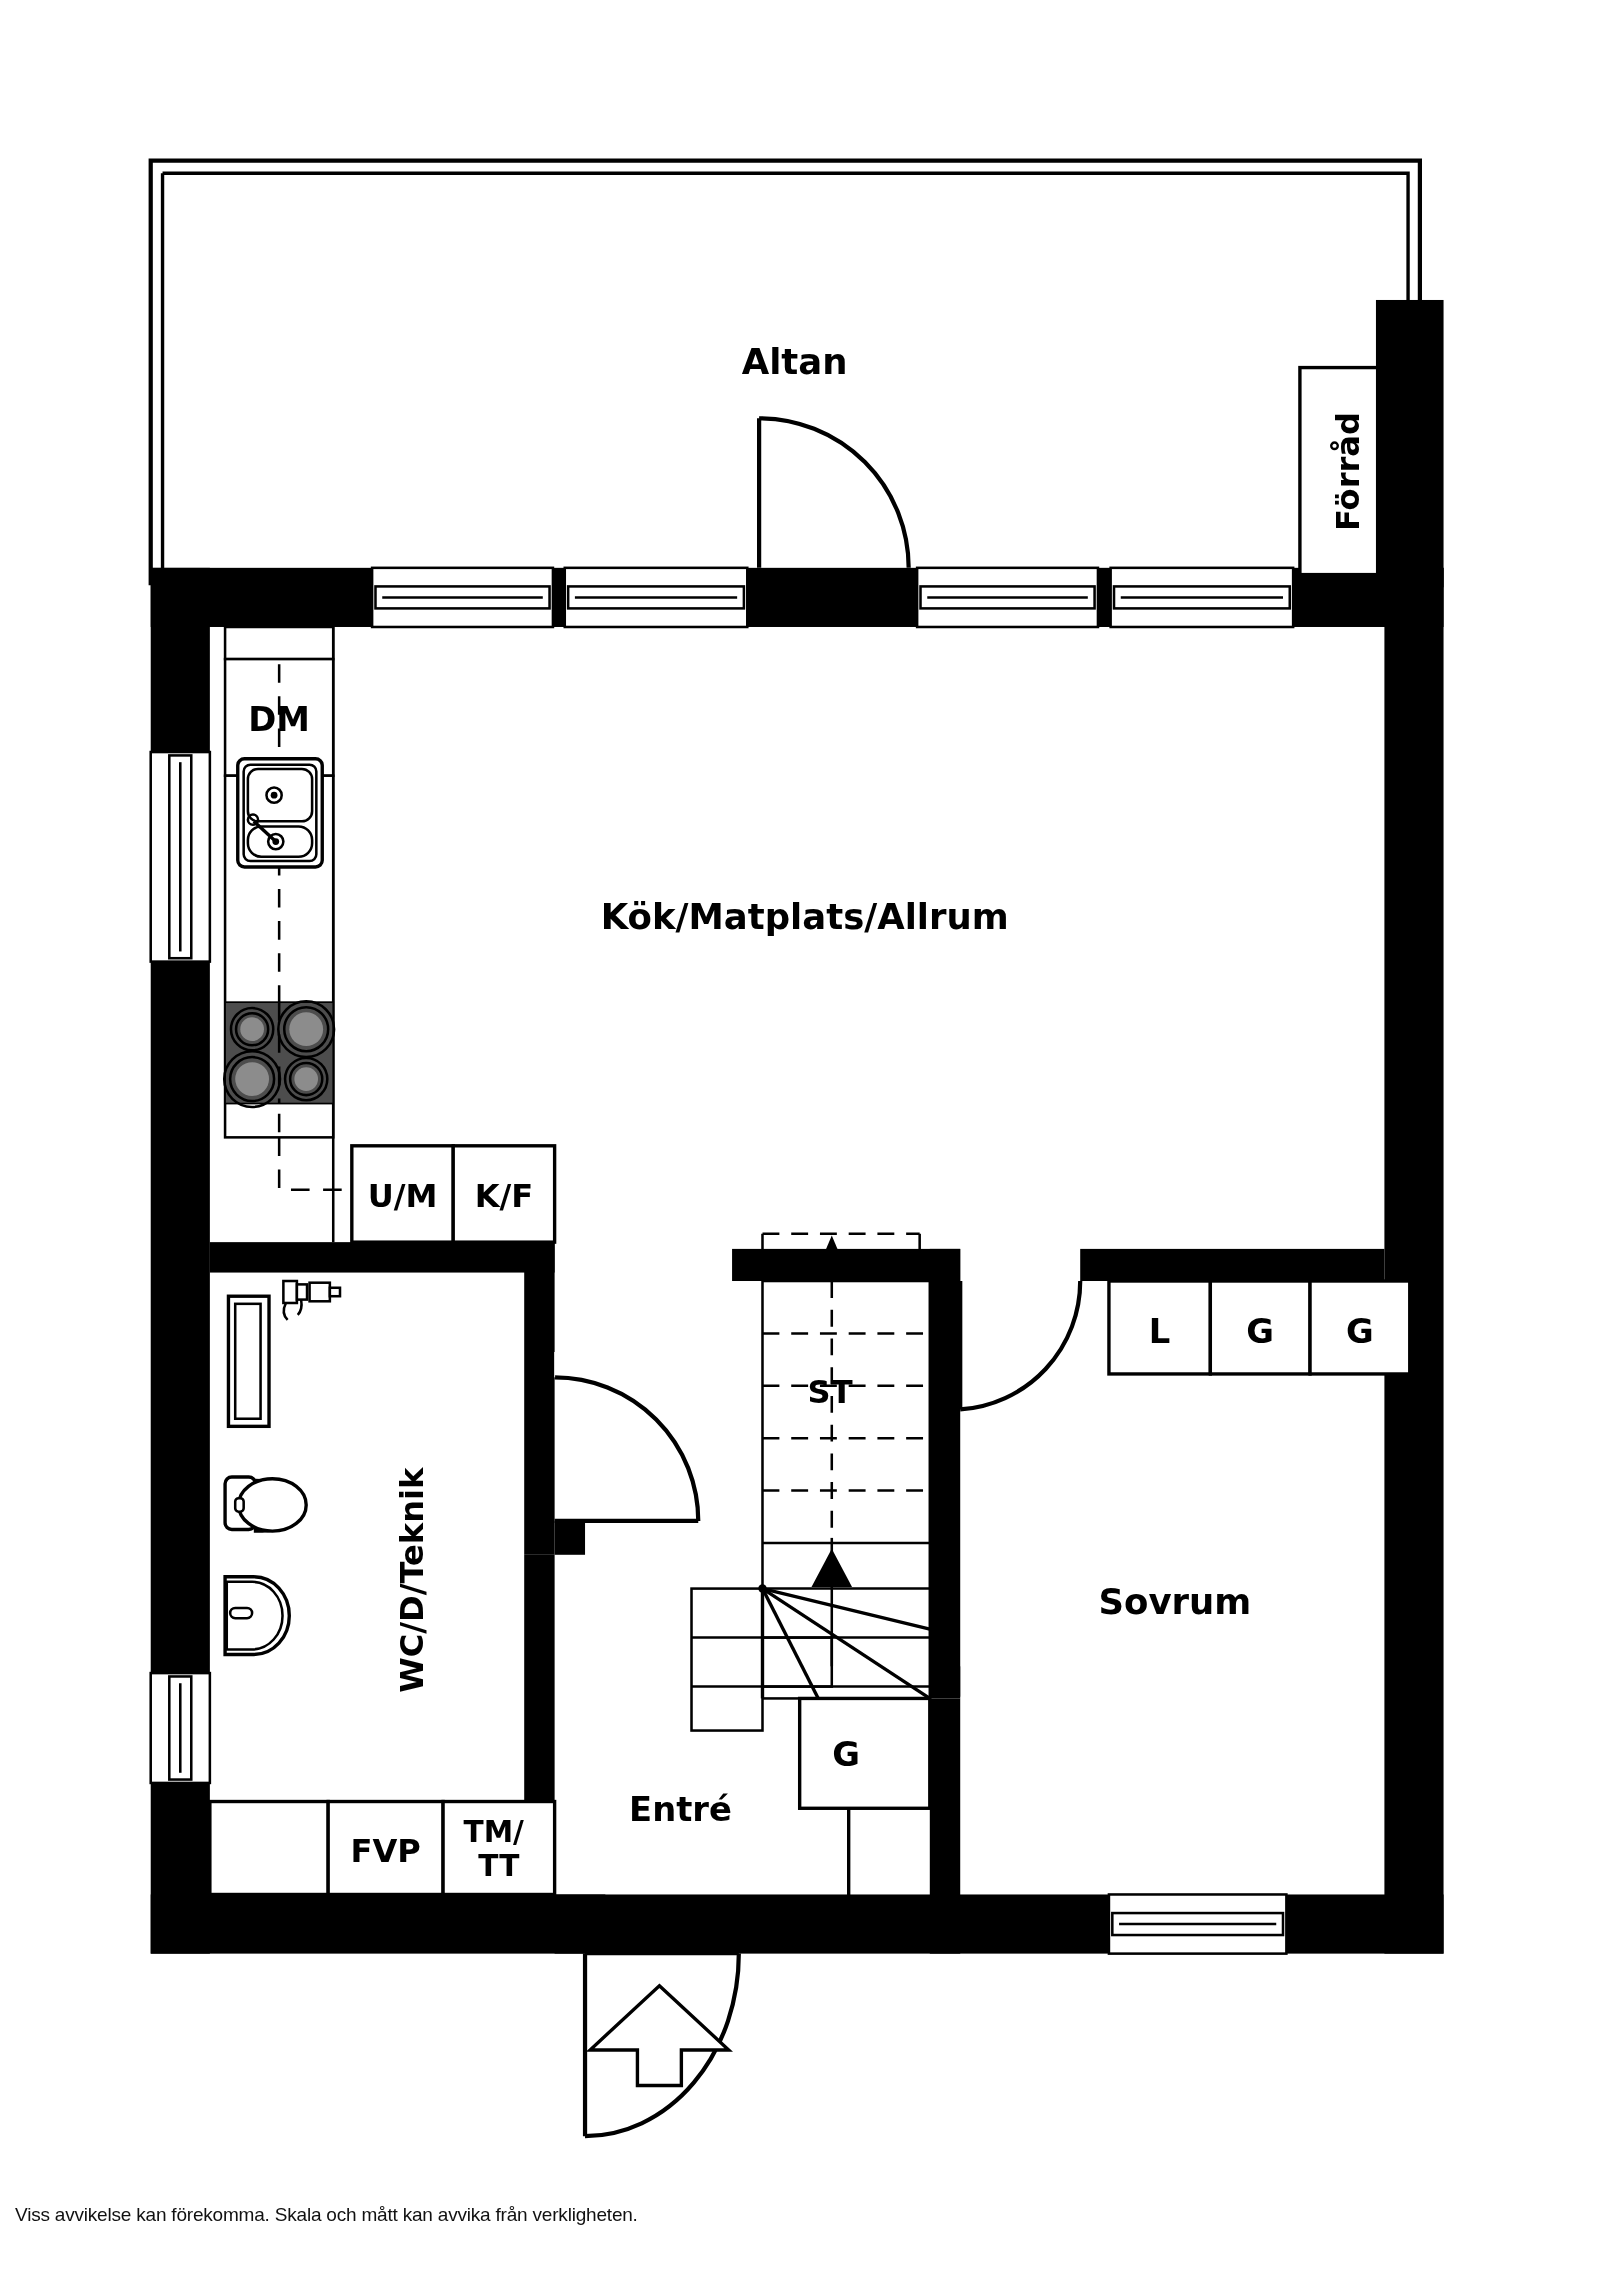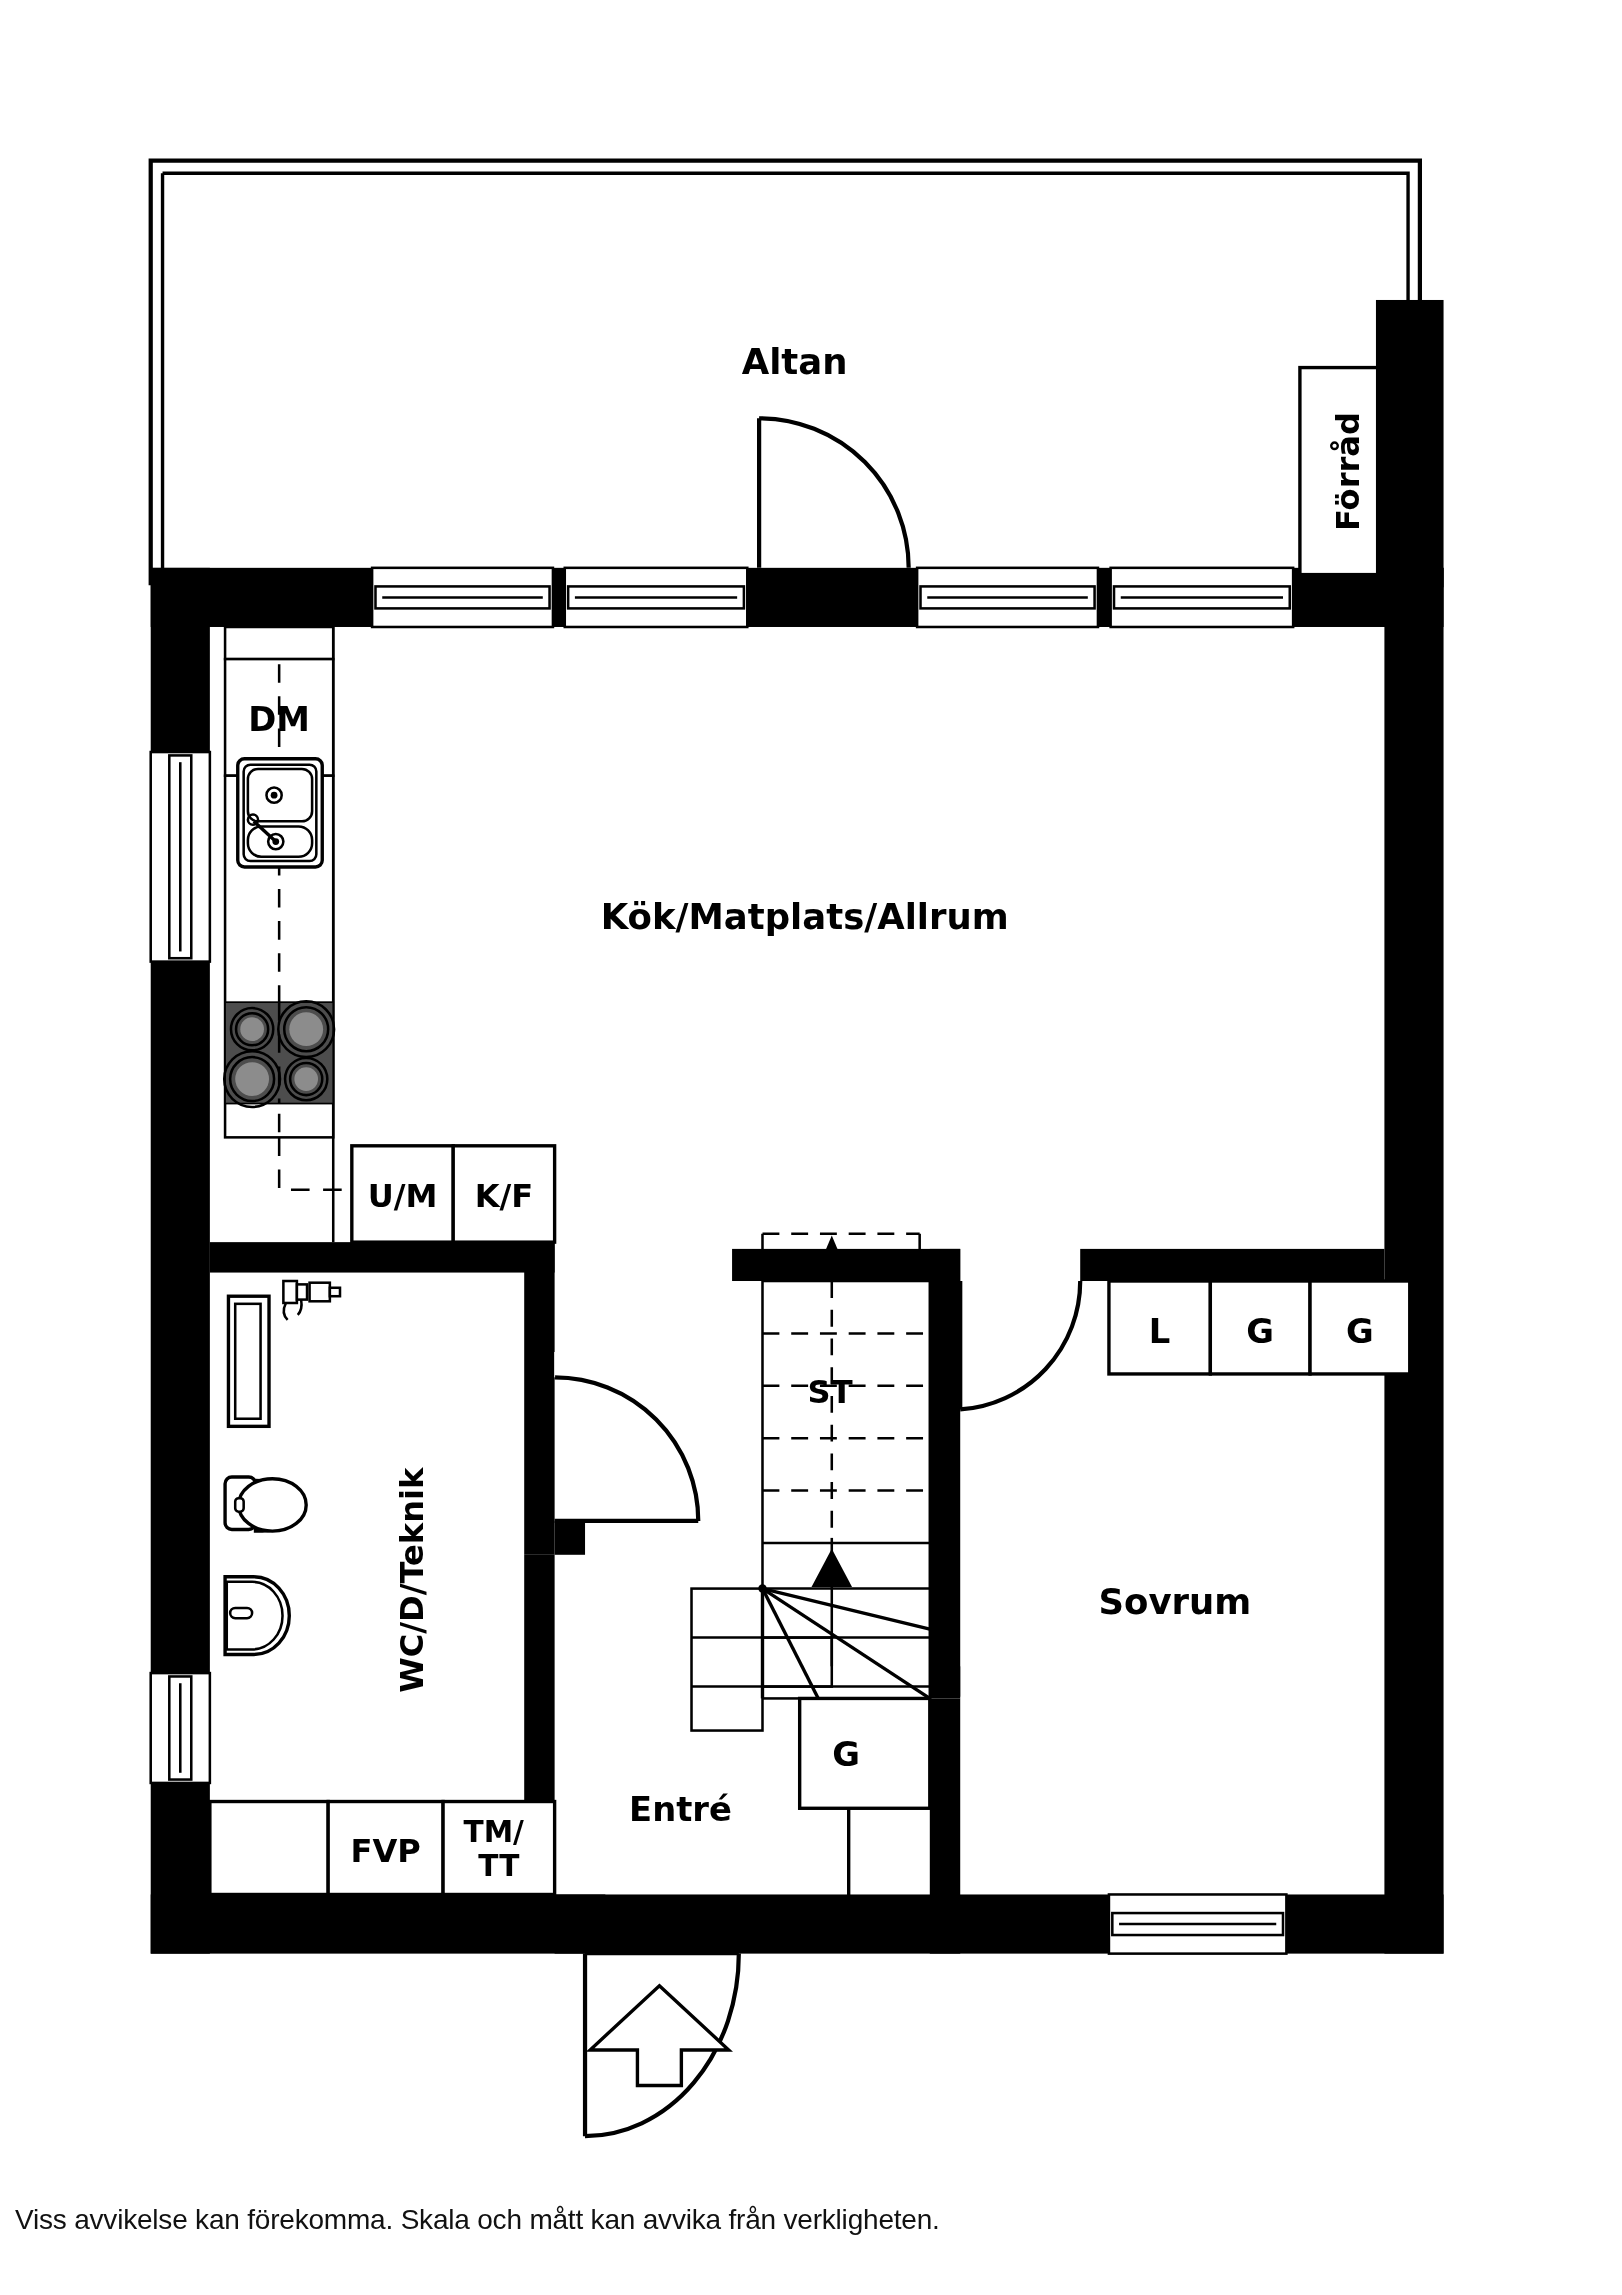--- a/index.html
+++ b/index.html
@@ -28,21 +28,21 @@
   .room-label {
     font-family: "DejaVu Sans", sans-serif;
     font-weight: bold;
     fill: #000000;
   }
   .caption {
     position: absolute;
     left: 15px;
     top: 2204px;
     font-family: "Liberation Sans", sans-serif;
-    font-size: 28px;
+    font-size: 19px;
     color: #111111;
     letter-spacing: -0.2px;
     white-space: nowrap;
   }
 </style>
 </head>
 <body>
 
 <div id="plan-root">
 

